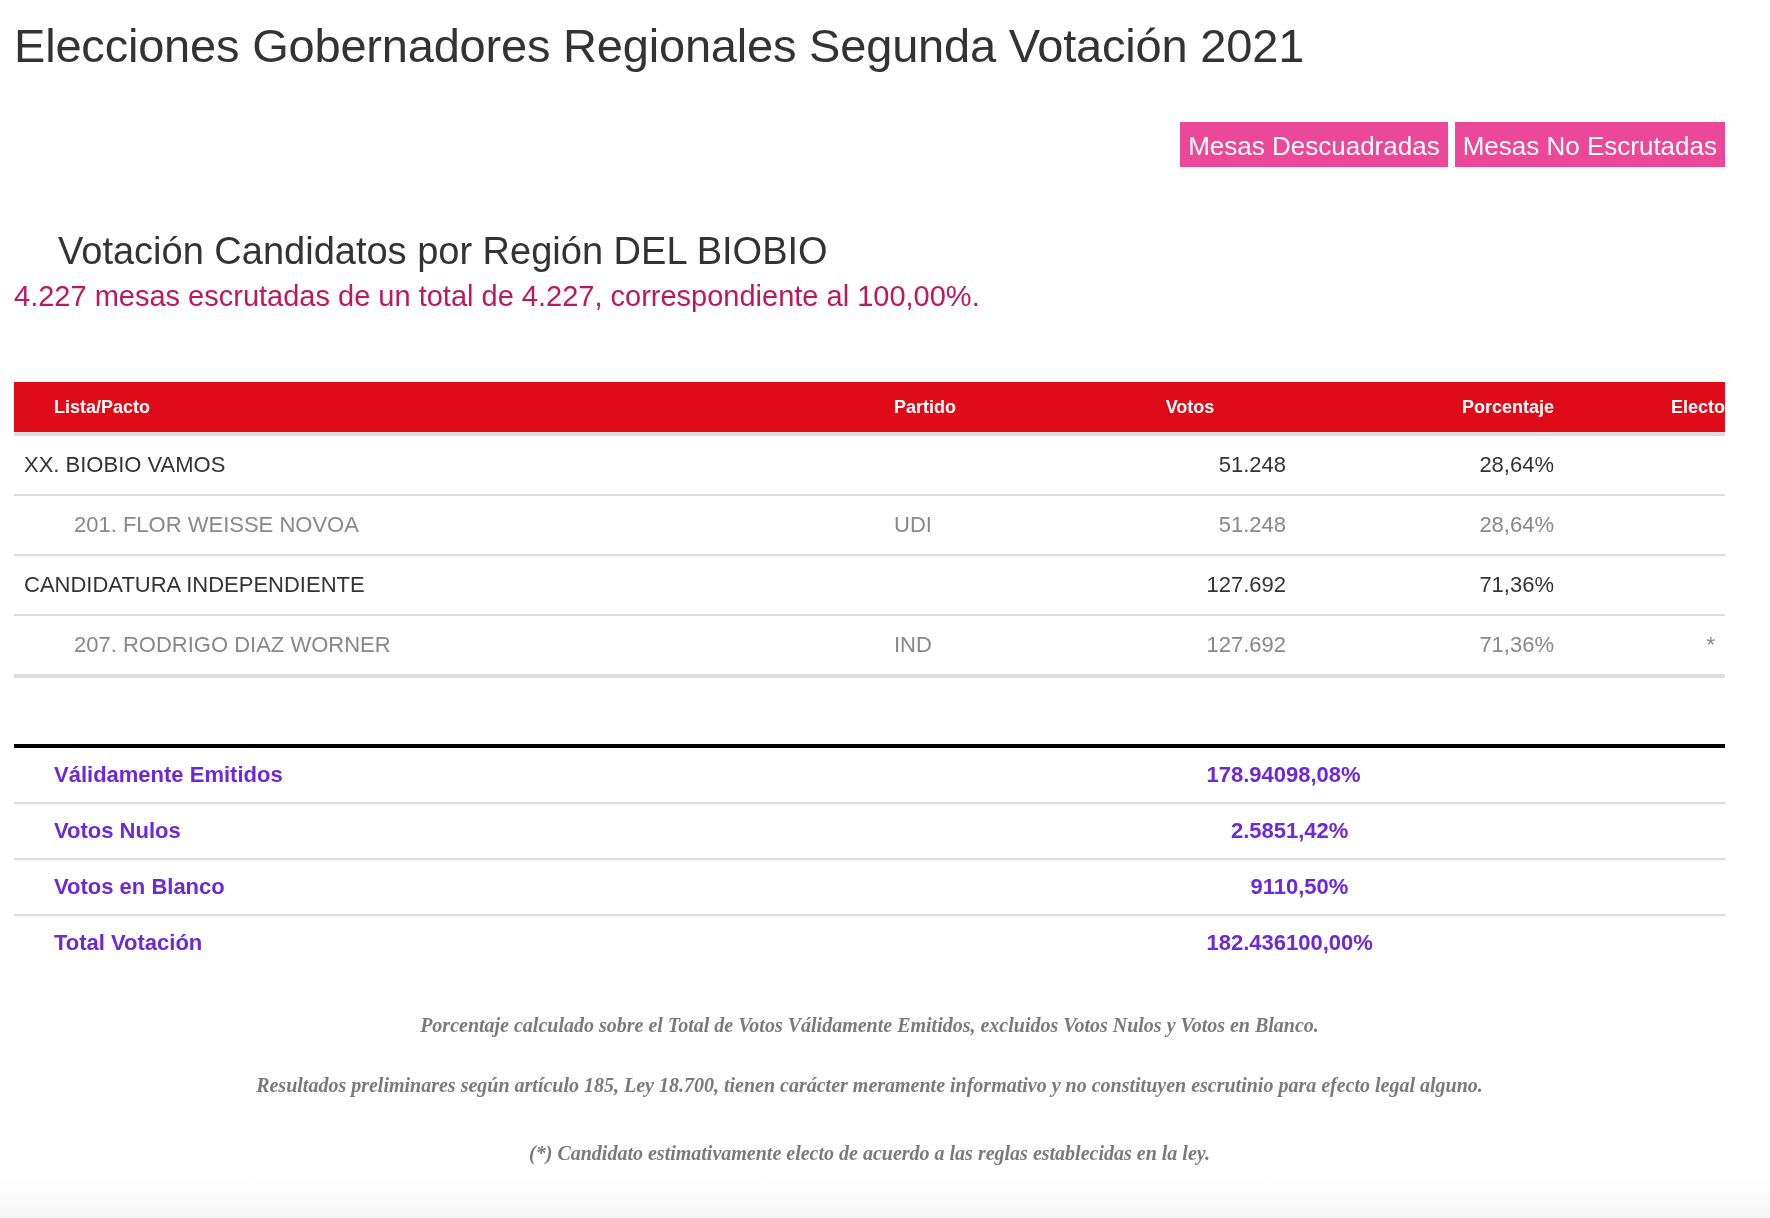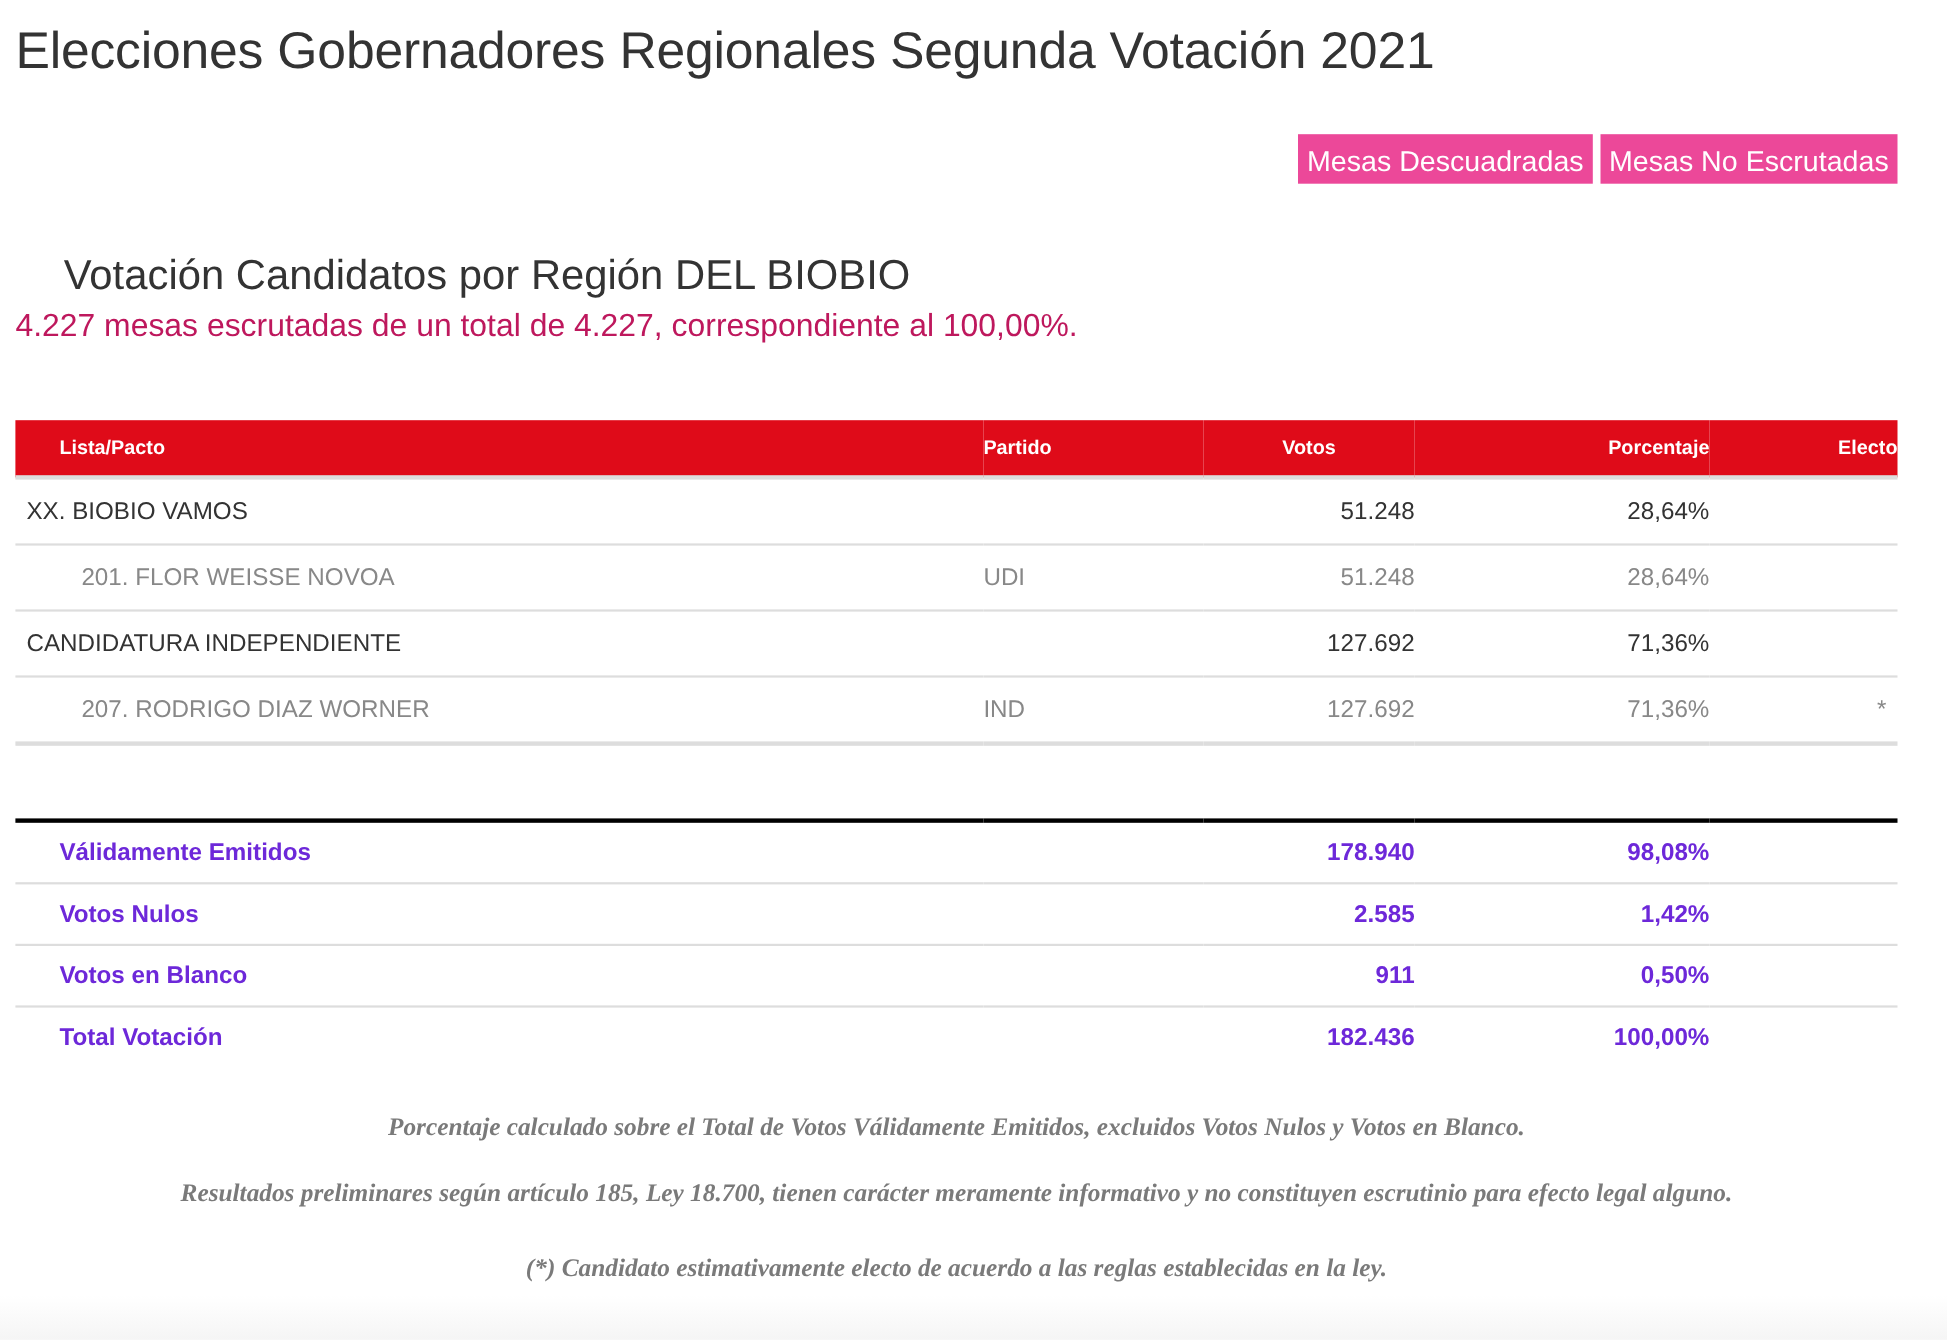--- a/index.html
+++ b/index.html
@@ -133,32 +133,32 @@
       color: #6d28d9;
       height: 54px;
       padding: 0;
       border-bottom: 2px solid #dddddd;
     }
     .totals tr:last-child td {
       border-bottom: none;
     }
     .totals td.t-label { padding-left: 40px; text-align: left; }
     .totals td.t-votos { text-align: right; }
-    .totals td.t-pct { text-align: right; }
+    .totals td.t-pct { text-align: left; }
 
     .notes {
       position: absolute;
       left: 0;
       top: 1005px;
       width: 1711px;
       text-align: center;
       font-family: "Liberation Serif", serif;
       font-style: italic;
       font-weight: bold;
-      font-size: 23px;
+      font-size: 20px;
       color: #7a7a7a;
     }
     .notes p {
       margin: 0;
       height: 60px;
       line-height: 40px;
     }
     .notes p.note-3 {
       margin-top: 8px;
     }

